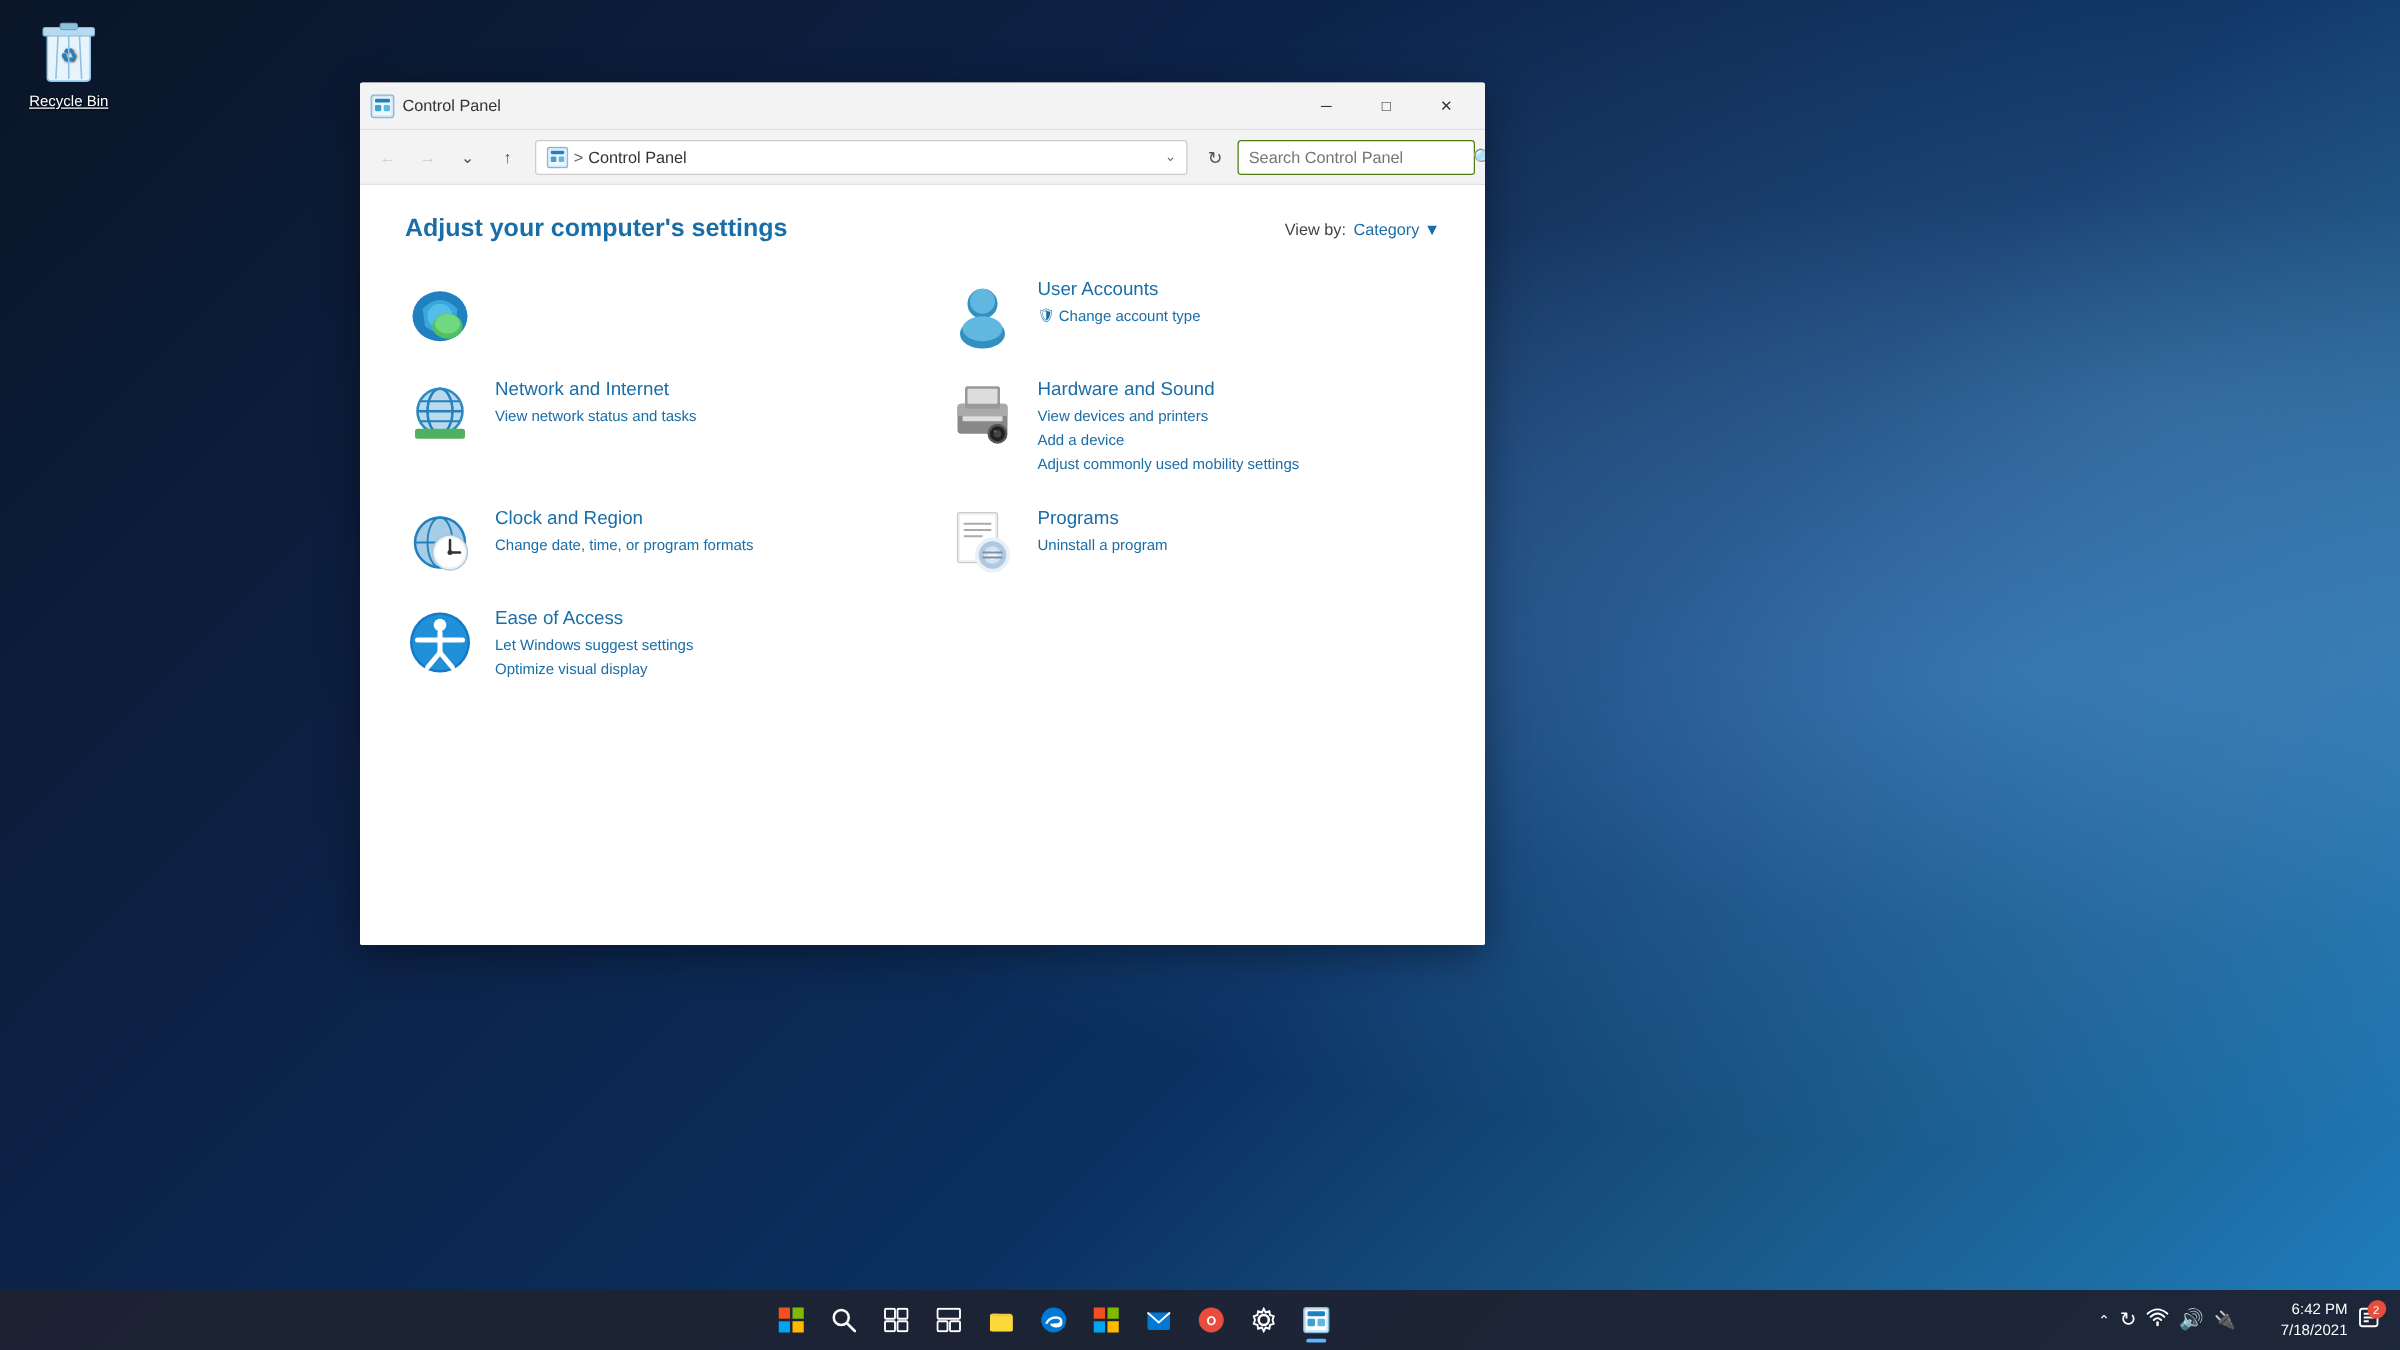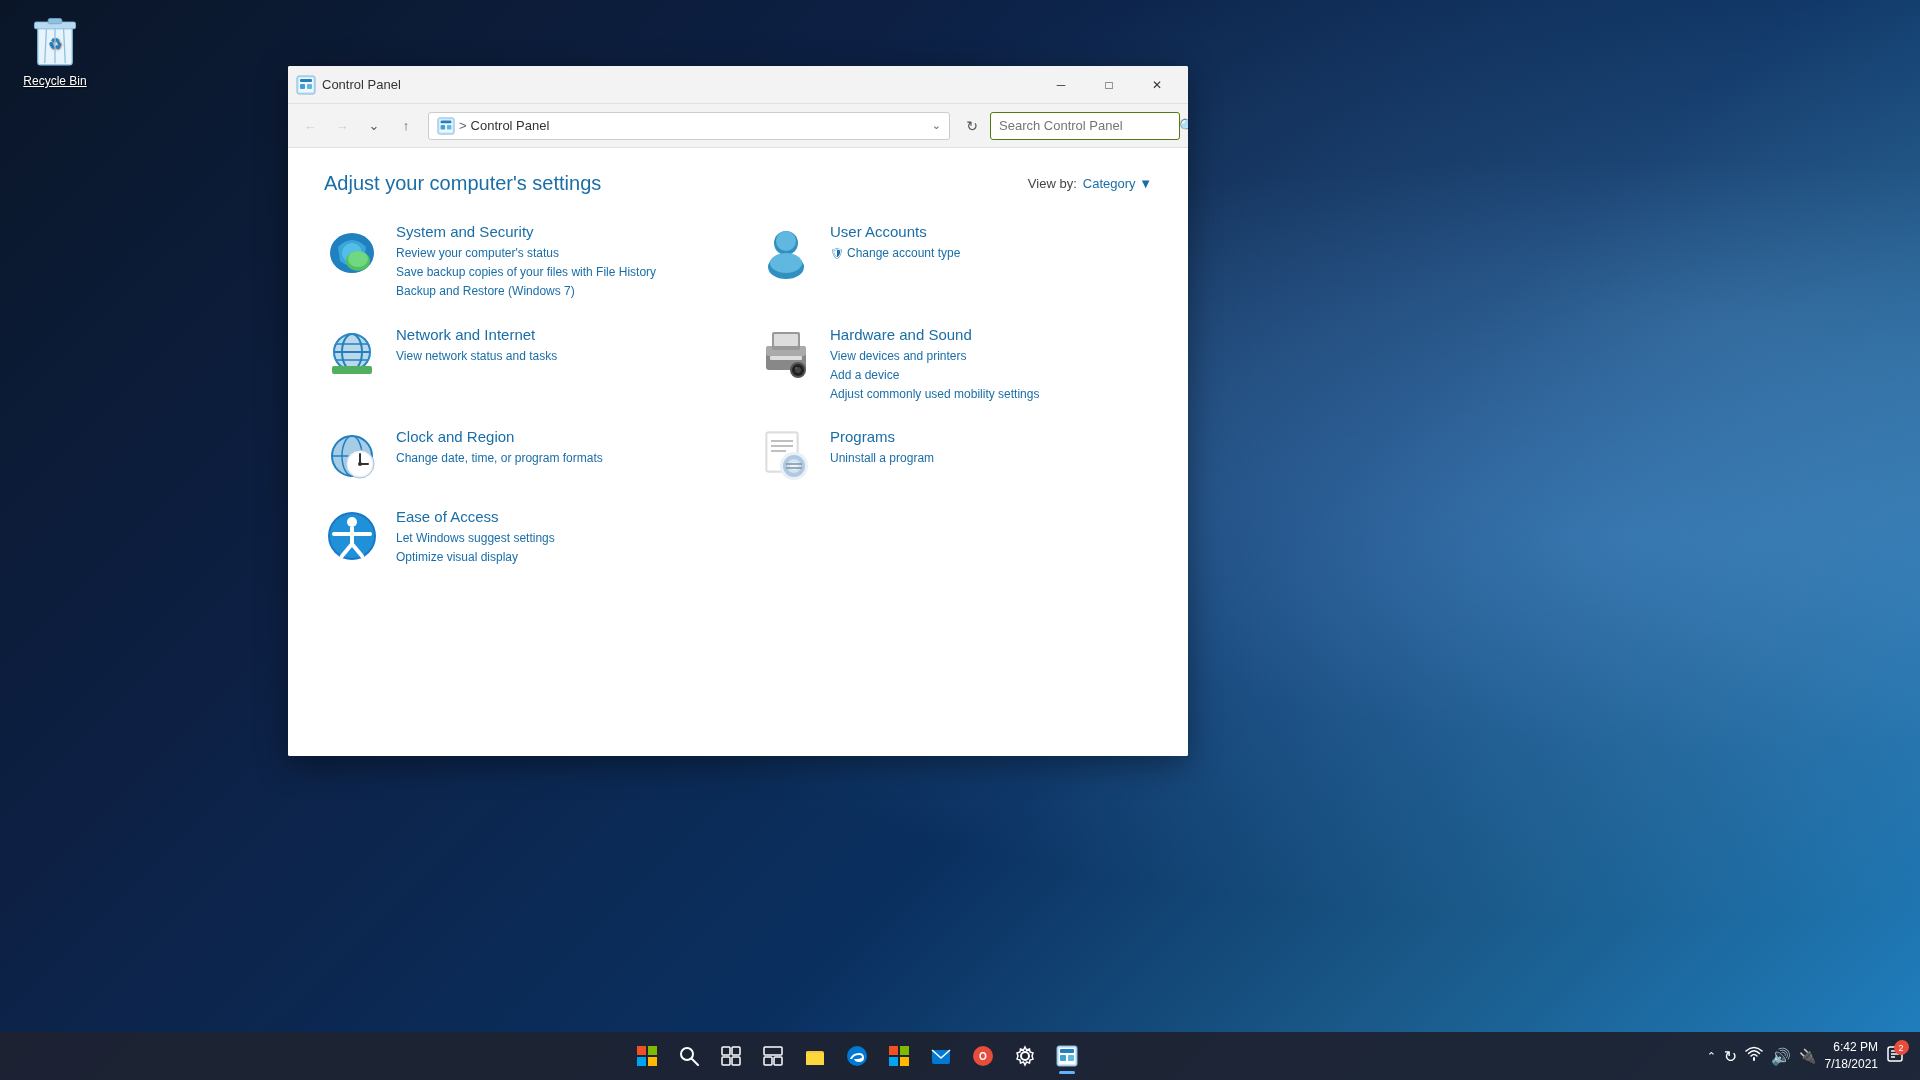--- a/index.html
+++ b/index.html
@@ -94,20 +94,21 @@
       align-items: center;
       gap: 8px;
       padding-right: 8px;
     }
     .taskbar-time {
       color: white;
       font-size: 12px;
       text-align: right;
       line-height: 1.4;
       cursor: pointer;
+      margin-left: 28px;
     }
     .notification-badge {
       position: relative;
     }
     .notification-badge::after {
       content: '2';
       position: absolute;
       top: -4px;
       right: -4px;
       background: #e74c3c;
@@ -264,21 +265,21 @@
     }
     .content-header {
       display: flex;
       align-items: center;
       justify-content: space-between;
       margin-bottom: 28px;
     }
     .page-title {
       font-size: 20px;
       color: #1a6ea8;
-      font-weight: 400;
+      font-weight: 700;
     }
     .view-by {
       display: flex;
       align-items: center;
       gap: 6px;
       font-size: 13px;
       color: #444;
     }
     .view-by-link {
       color: #1a6ea8;
@@ -412,26 +413,20 @@
       <div class="category-item">
         <div class="category-icon">
           <svg viewBox="0 0 56 56">
             <ellipse cx="28" cy="30" rx="22" ry="20" fill="#2080c0"></ellipse>
             <path d="M14 24 Q28 10 42 24 L40 38 Q28 48 16 38 Z" fill="#40b0e0" opacity="0.8"></path>
             <circle cx="28" cy="30" r="10" fill="#60c8f0" opacity="0.7"></circle>
             <ellipse cx="34" cy="38" rx="12" ry="10" fill="#50c060"></ellipse>
             <ellipse cx="34" cy="36" rx="10" ry="8" fill="#70d880"></ellipse>
           </svg>
         </div>
-        <div class="category-text">
-          <a class="category-title">System and Security</a>
-          <a class="category-link">Review your computer's status</a>
-          <a class="category-link">Save backup copies of your files with File History</a>
-          <a class="category-link">Backup and Restore (Windows 7)</a>
-        </div>
       </div>
 
       <div class="category-item">
         <div class="category-icon">
           <svg viewBox="0 0 56 56">
             <circle cx="28" cy="20" r="12" fill="#3090c0"></circle>
             <ellipse cx="28" cy="44" rx="18" ry="12" fill="#3090c0"></ellipse>
             <circle cx="28" cy="18" r="10" fill="#60b8e0"></circle>
             <ellipse cx="28" cy="40" rx="16" ry="10" fill="#60b8e0"></ellipse>
           </svg>

